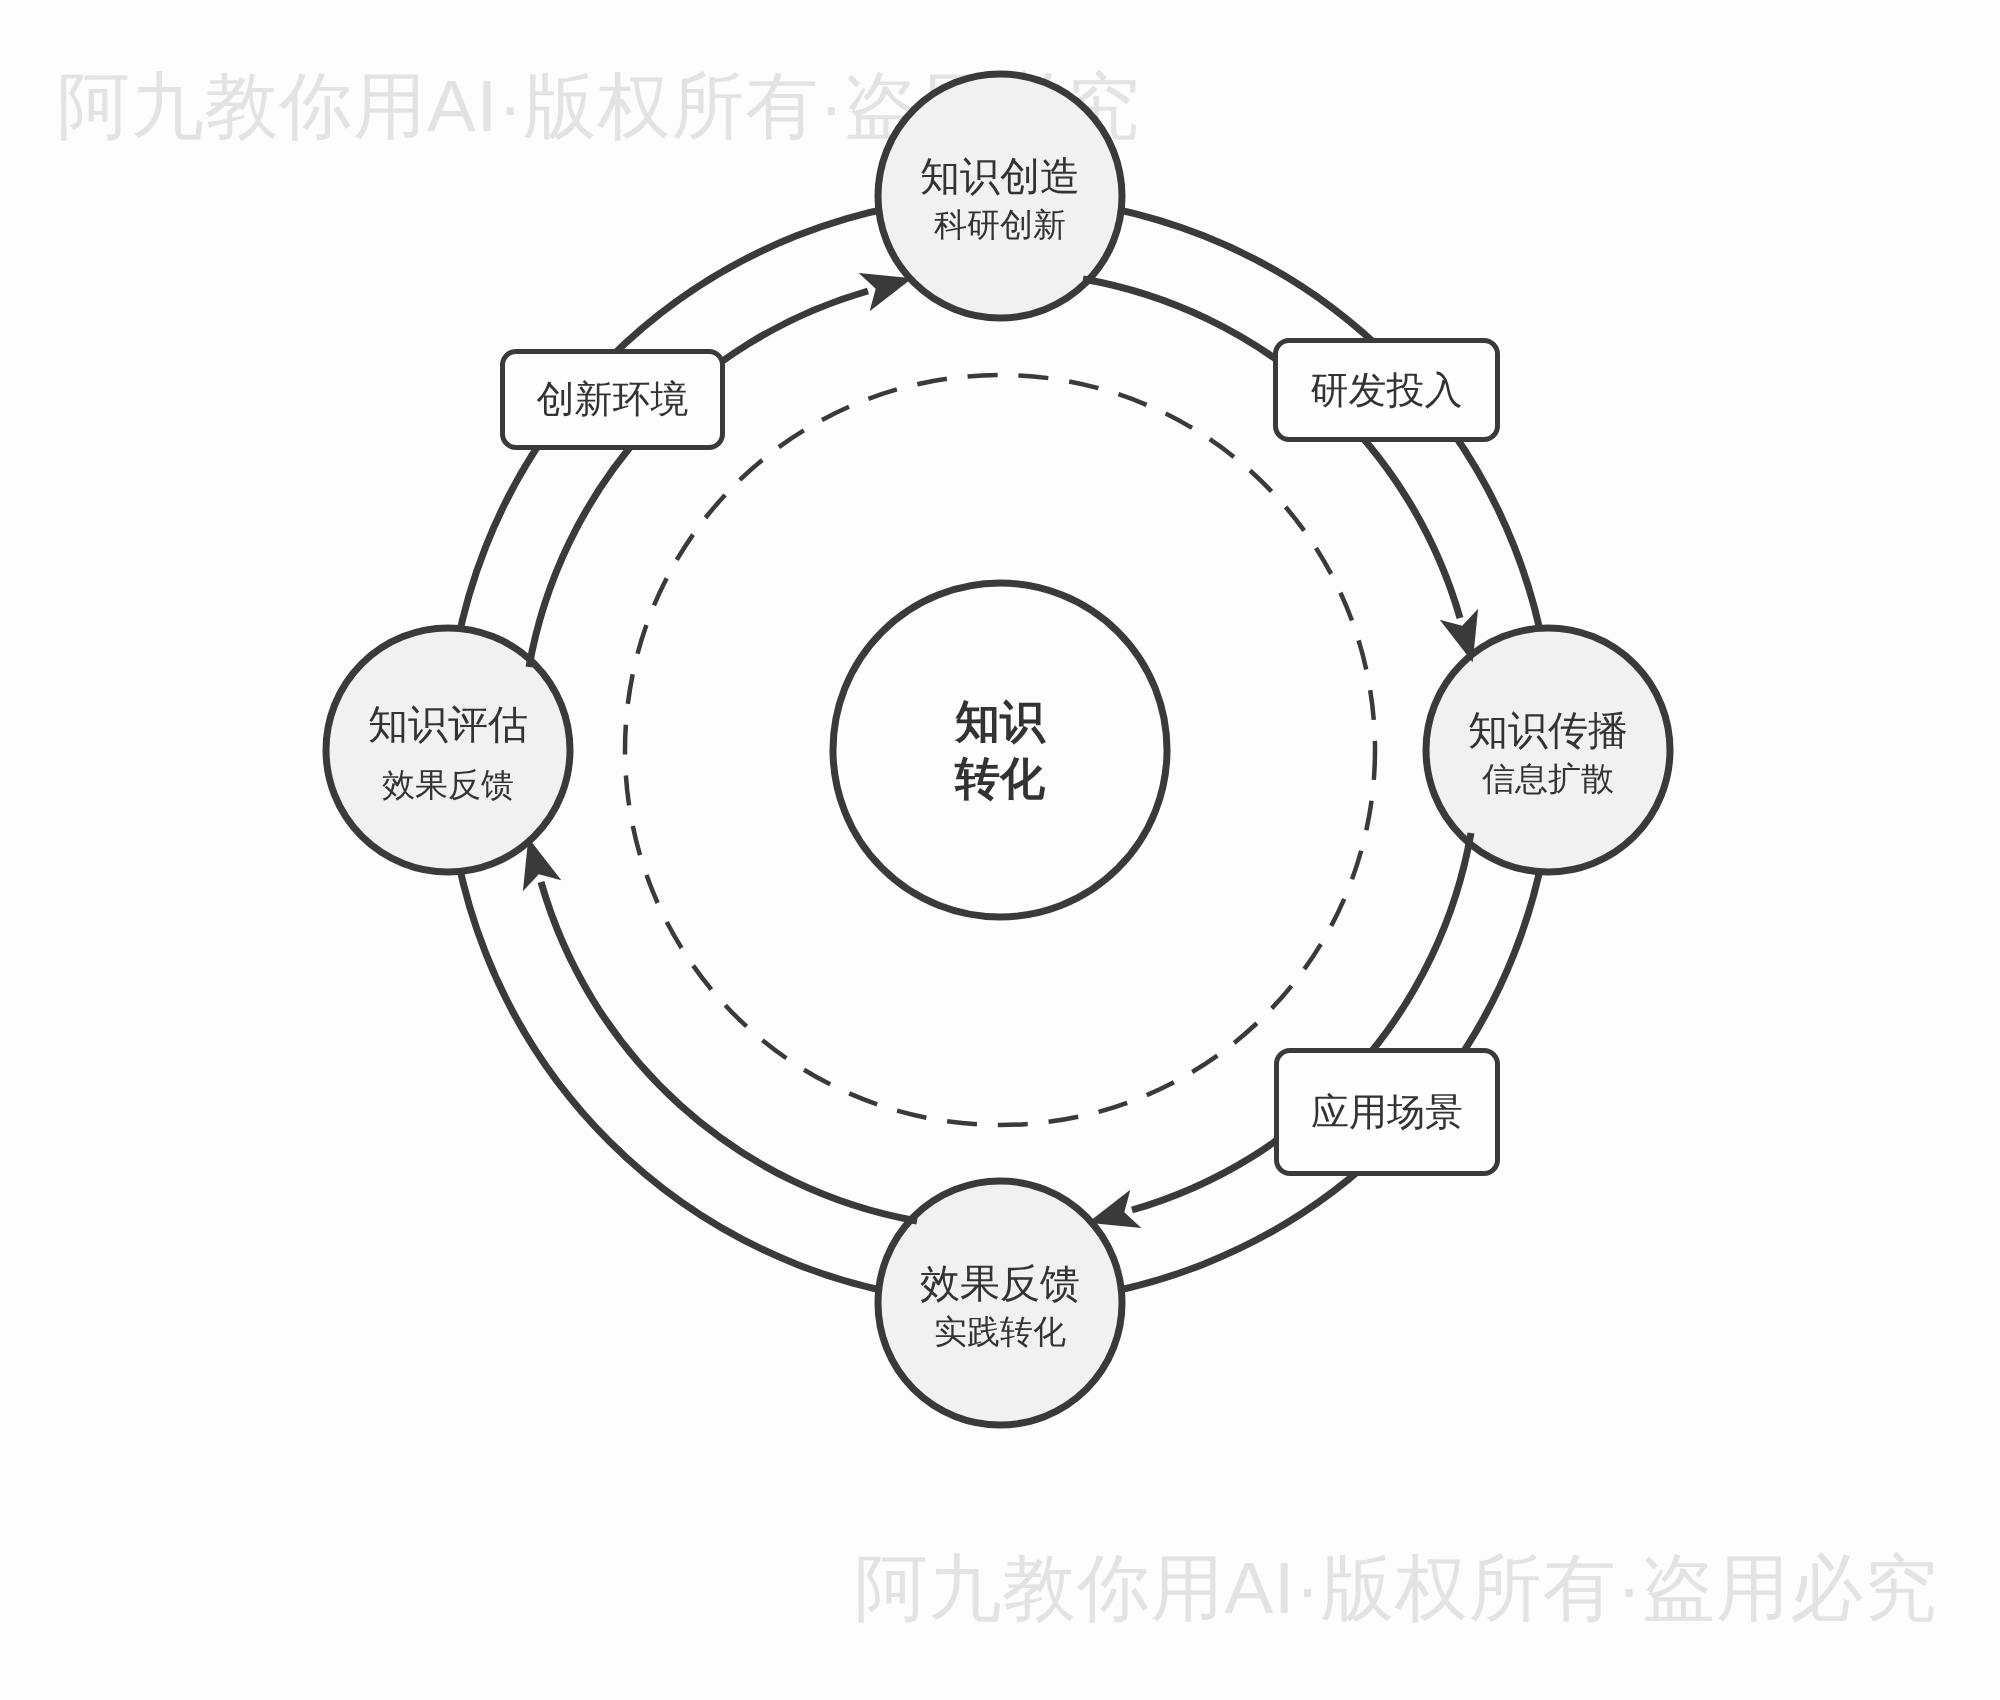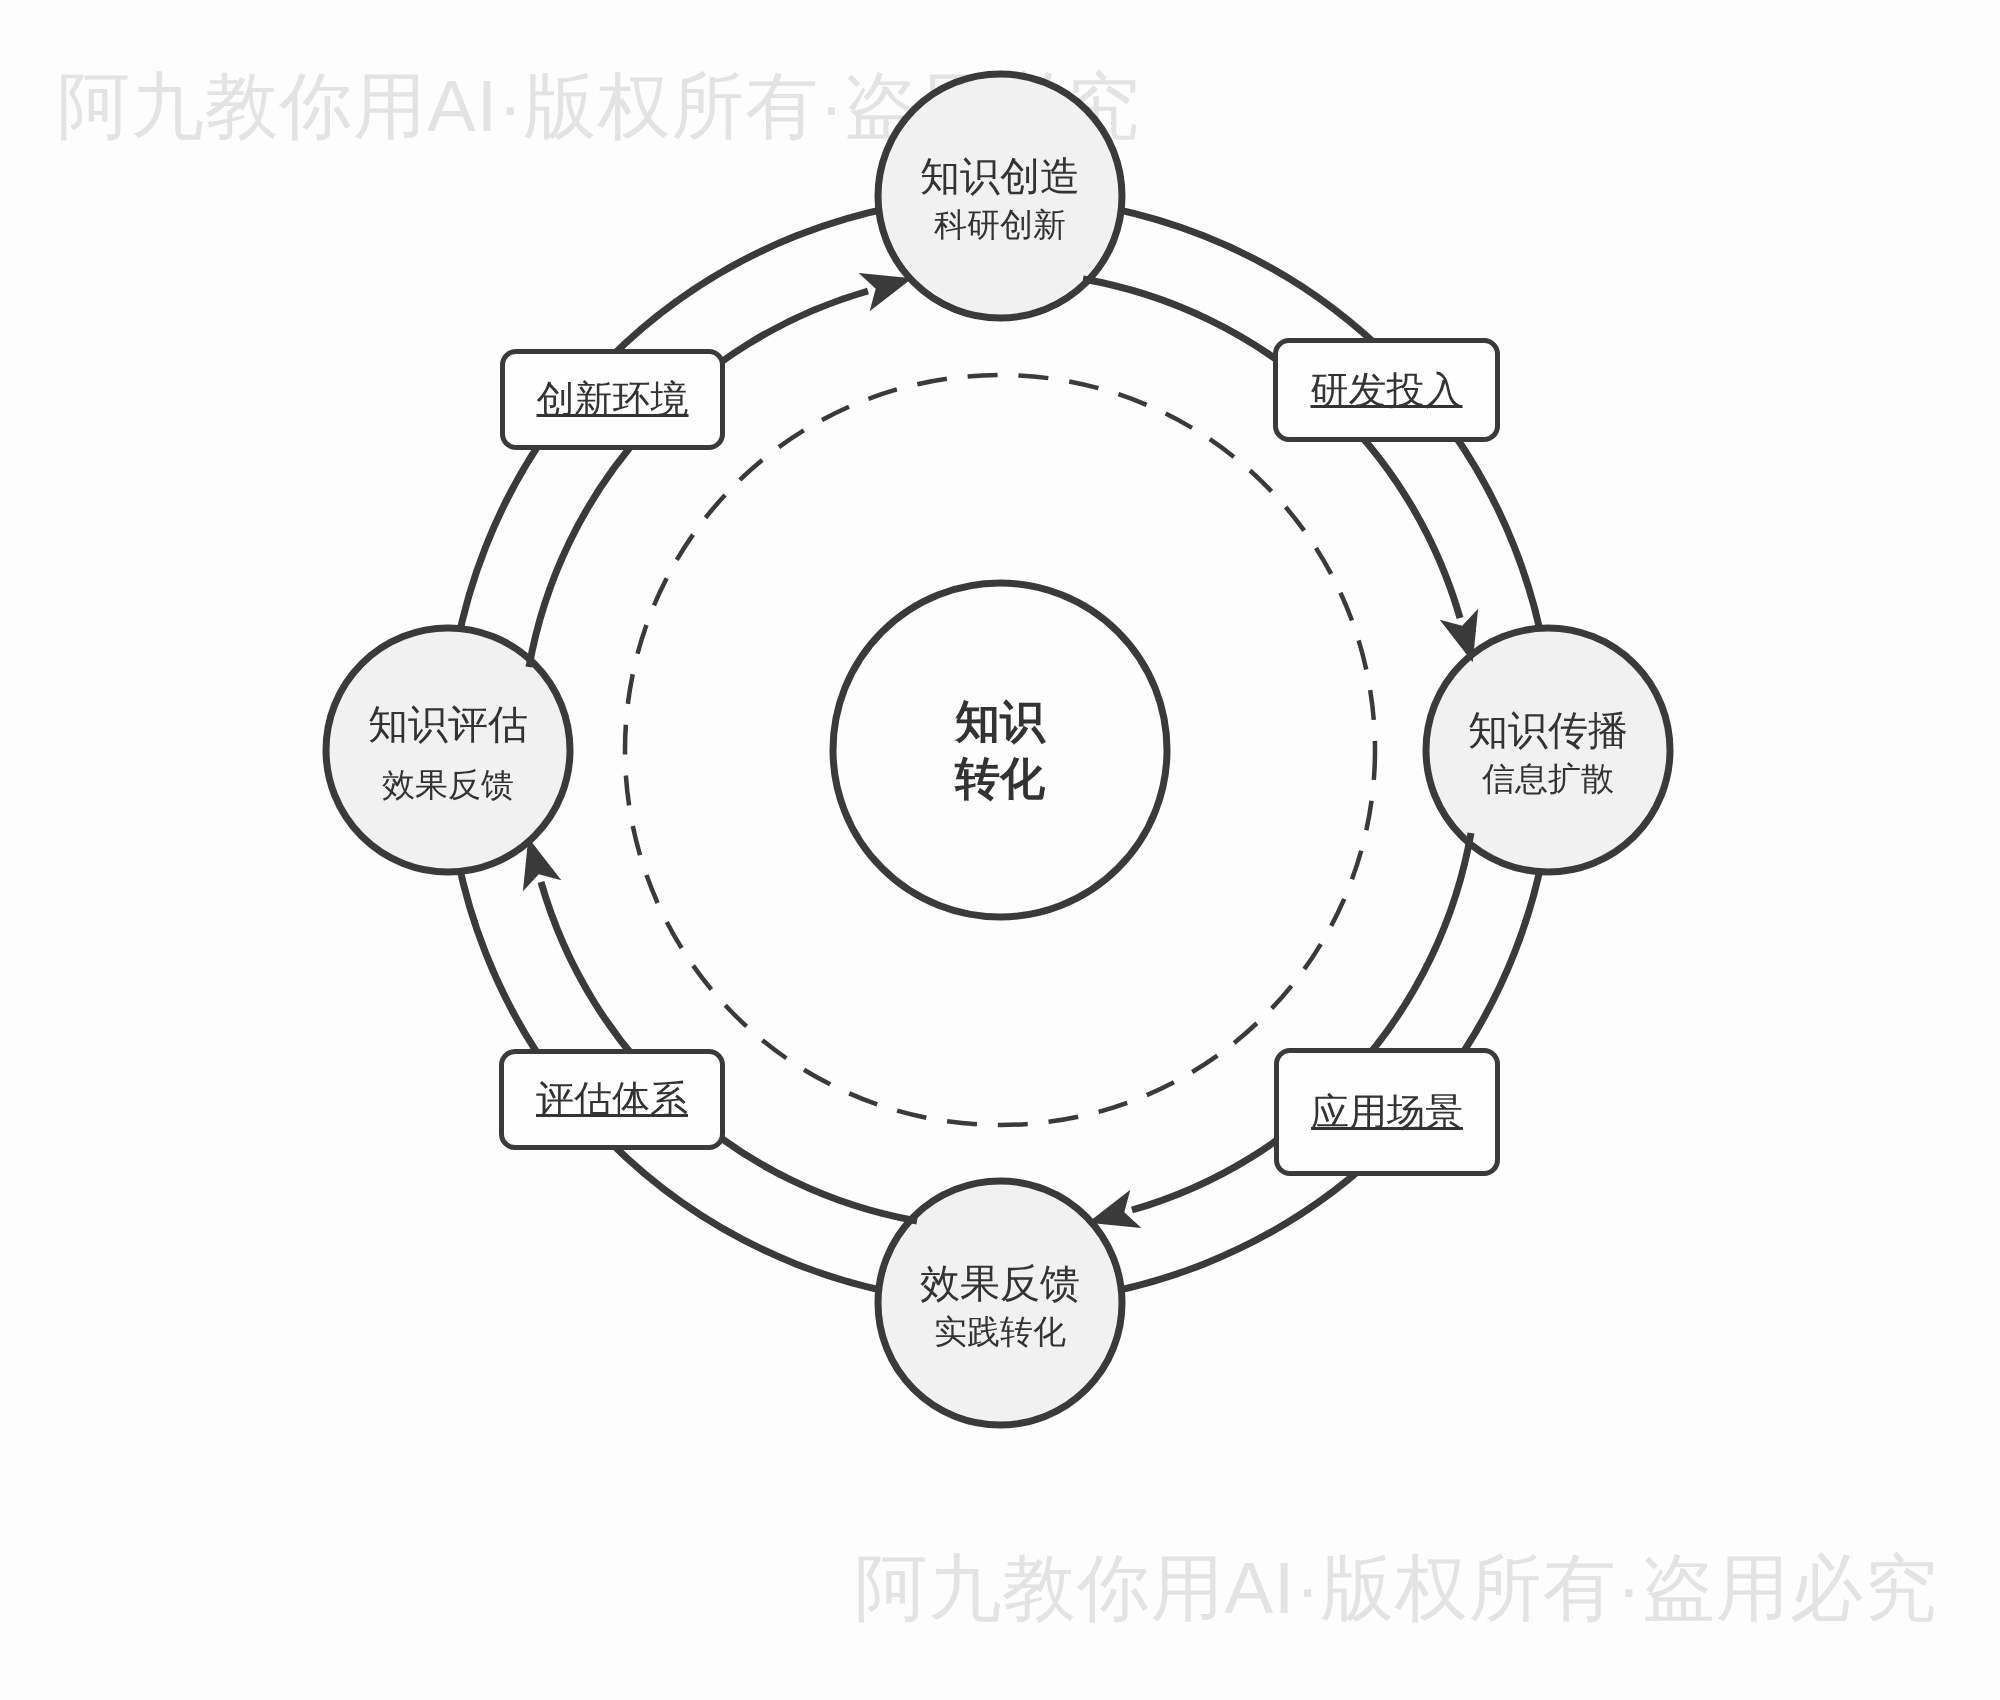--- a/index.html
+++ b/index.html
@@ -75,21 +75,20 @@
     box-sizing: border-box;
     background: #fefefe;
     border: 5px solid #3a3a3a;
     border-radius: 16px;
     display: flex;
     align-items: center;
     justify-content: center;
     color: #333333;
     font-size: 38px;
     font-weight: 400;
-    text-decoration: underline;
   }
   .box-innovation-env { left: 500px; top: 349px; width: 225px; height: 101px; }
   .box-rd-investment  { left: 1273px; top: 338px; width: 227px; height: 104px; }
   .box-app-scenario   { left: 1274px; top: 1048px; width: 226px; height: 128px; }
   .box-eval-system    { left: 499px; top: 1049px; width: 226px; height: 101px; }
 
   .pos-node-top    { left: 1000px; top: 198px; }
   .pos-node-right  { left: 1548px; top: 752px; }
   .pos-node-bottom { left: 1000px; top: 1305px; }
   .pos-node-left   { left: 448px; top: 752px; gap: 12px; }
@@ -149,19 +148,16 @@
 
   <div class="edge-box box-innovation-env">
     <span>创新环境</span>
   </div>
   <div class="edge-box box-rd-investment">
     <span>研发投入</span>
   </div>
   <div class="edge-box box-app-scenario">
     <span>应用场景</span>
   </div>
-  <div class="edge-box box-eval-system">
-    <span>评估体系</span>
-  </div>
 
   <div class="watermark wm-bottom">阿九教你用AI·版权所有·盗用必究</div>
 
 </div>
 
 </body></html>

